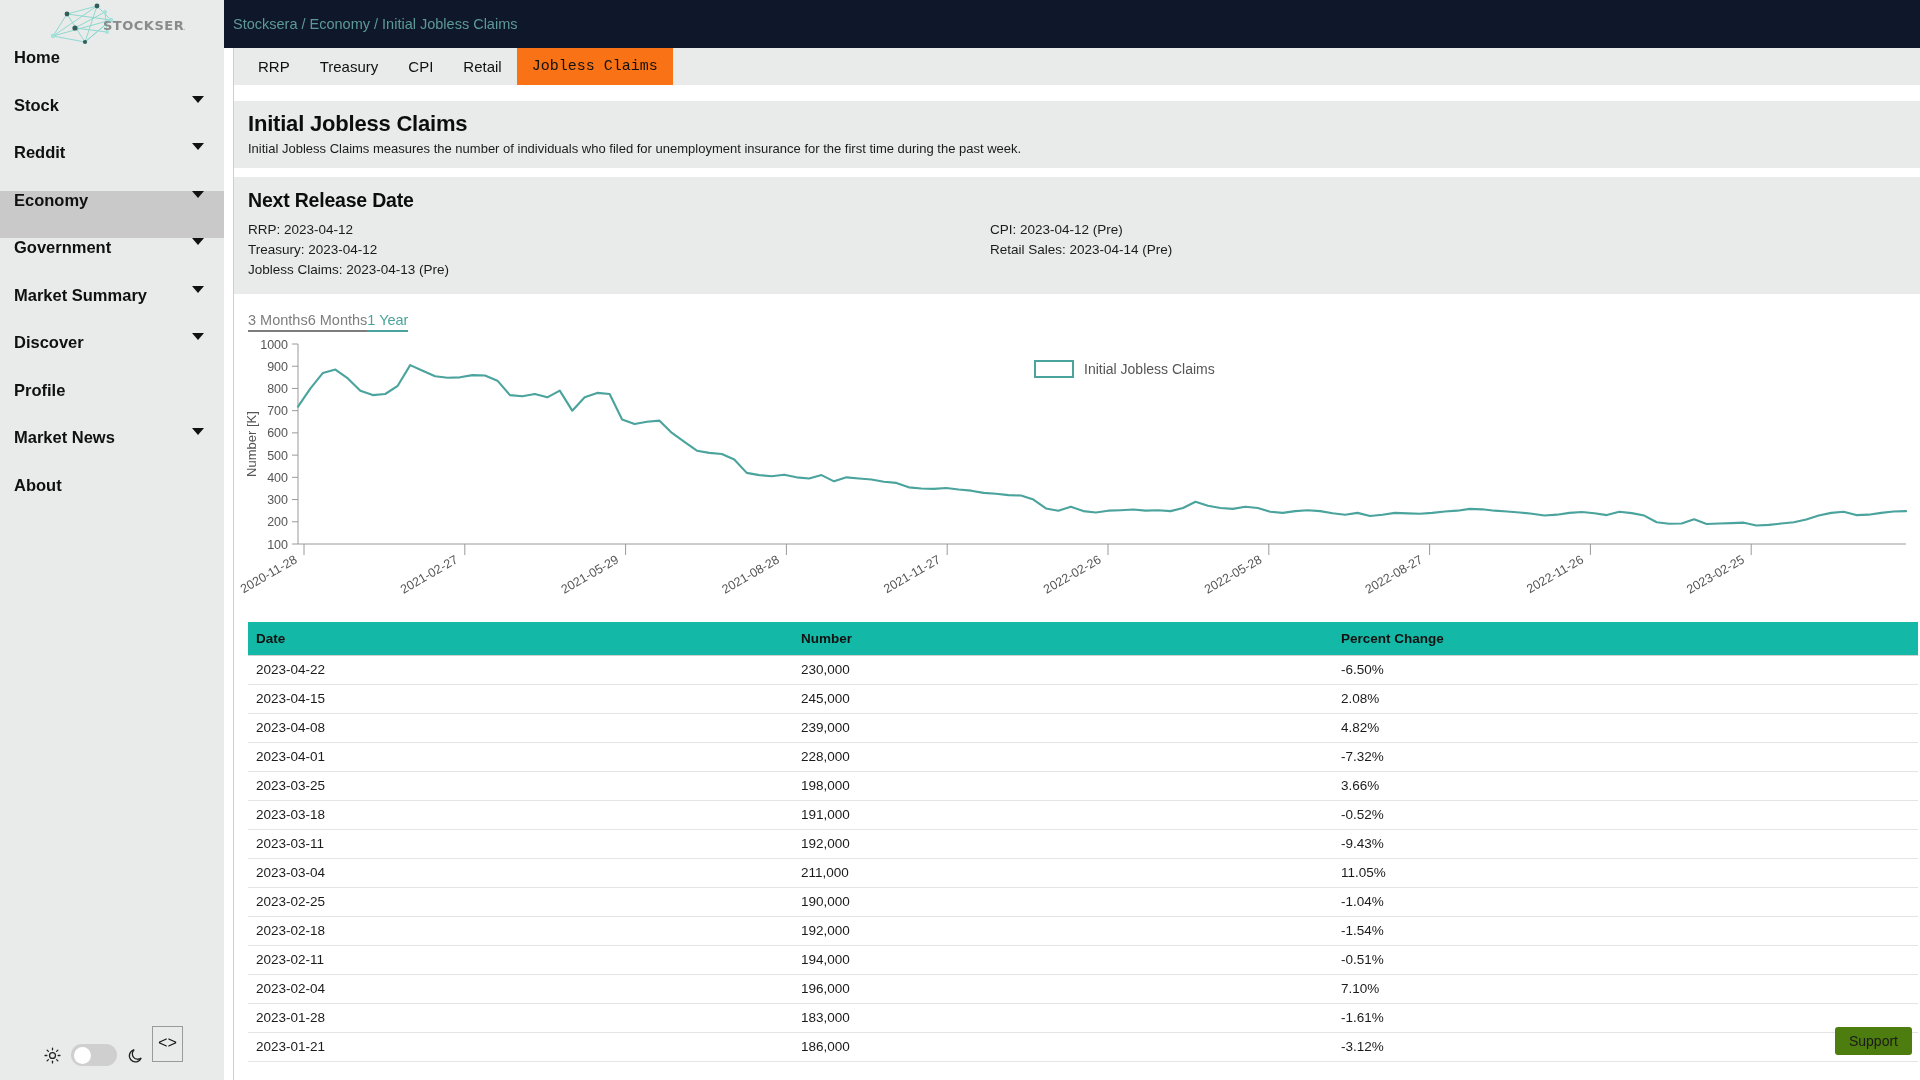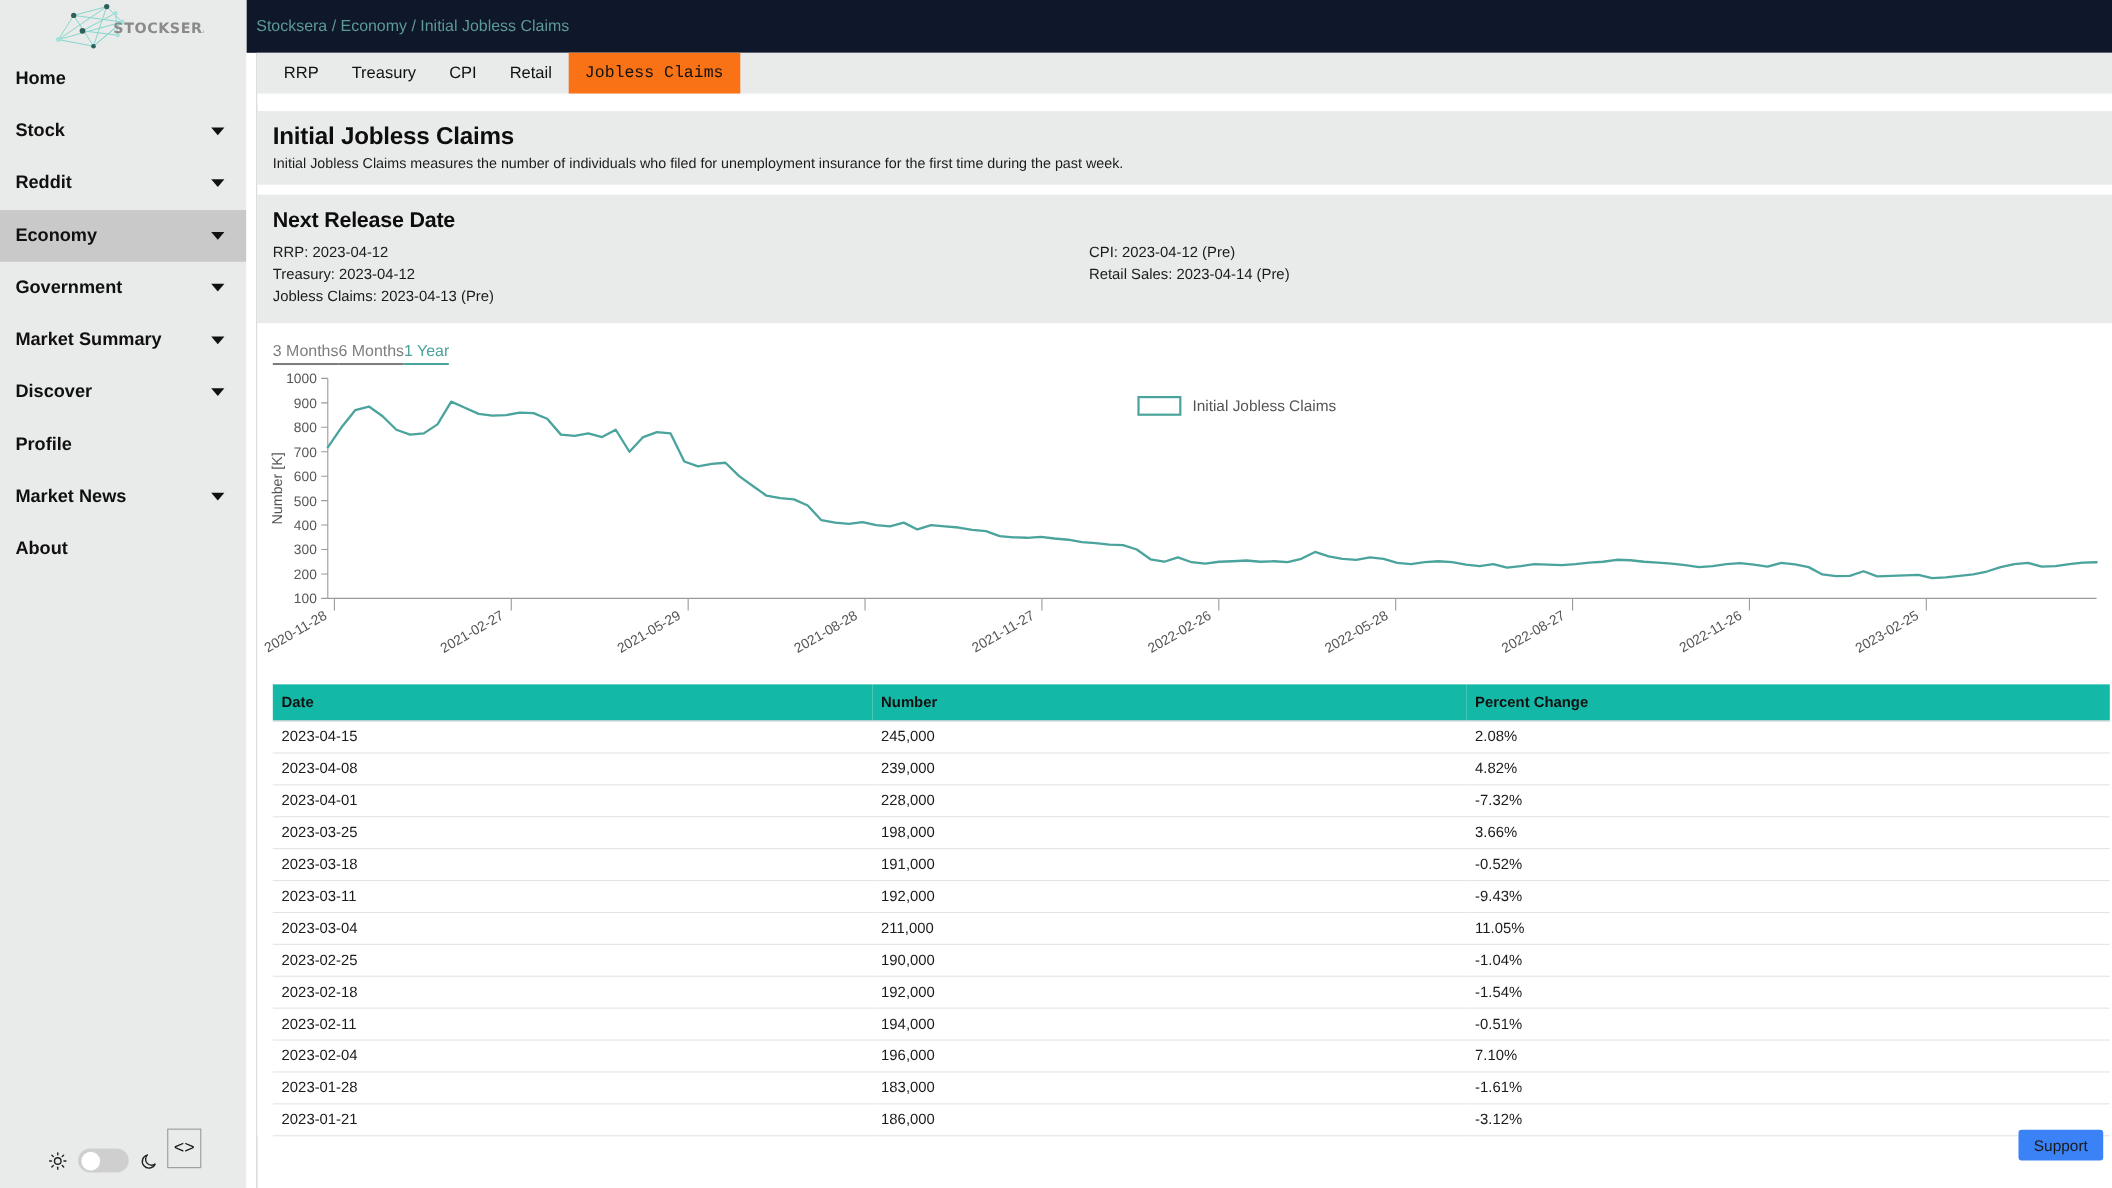--- a/index.html
+++ b/index.html
@@ -33,21 +33,21 @@
   .logo-text {
     font-family: "DejaVu Sans", sans-serif;
     font-weight: bold;
     font-size: 13px;
     letter-spacing: 0.5px;
     fill: #8a8a8a;
   }
   .nav-item {
     height: 47.5px;
     display: flex;
-    align-items: center;
+    align-items: flex-start;
     padding: 0 16px 0 14px;
     font-size: 16.5px;
     font-weight: bold;
     color: #101010;
     cursor: pointer;
     user-select: none;
   }
   .nav-item.active { background: #c9c9c9; }
   .nav-label { flex: 1; }
   .caret {
@@ -224,21 +224,21 @@
     border-bottom: 1px solid #e4e4e4;
     height: 29px;
   }
   th.col-date, td.col-date { width: 545px; }
   th.col-number, td.col-number { width: 540px; }
 
   
   #support-btn {
     position: absolute;
     right: 8px; bottom: 25px;
-    background: #3b82f6;
+    background: #4d7c0f;
     color: #1a1a1a;
     font-size: 14px;
     padding: 6px 14px;
     border-radius: 3px;
     cursor: pointer;
     user-select: none;
   }
 
   
   #scroll-strip {
@@ -448,20 +448,25 @@
         <table>
           <thead>
             <tr>
               <th class="col-date">Date</th>
               <th class="col-number">Number</th>
               <th class="col-pct">Percent Change</th>
             </tr>
           </thead>
           <tbody id="table-body">
               <tr>
+                <td class="col-date">2023-04-22</td>
+                <td class="col-number">230,000</td>
+                <td class="col-pct">-6.50%</td>
+              </tr>
+              <tr>
                 <td class="col-date">2023-04-15</td>
                 <td class="col-number">245,000</td>
                 <td class="col-pct">2.08%</td>
               </tr>
               <tr>
                 <td class="col-date">2023-04-08</td>
                 <td class="col-number">239,000</td>
                 <td class="col-pct">4.82%</td>
               </tr>
               <tr>

